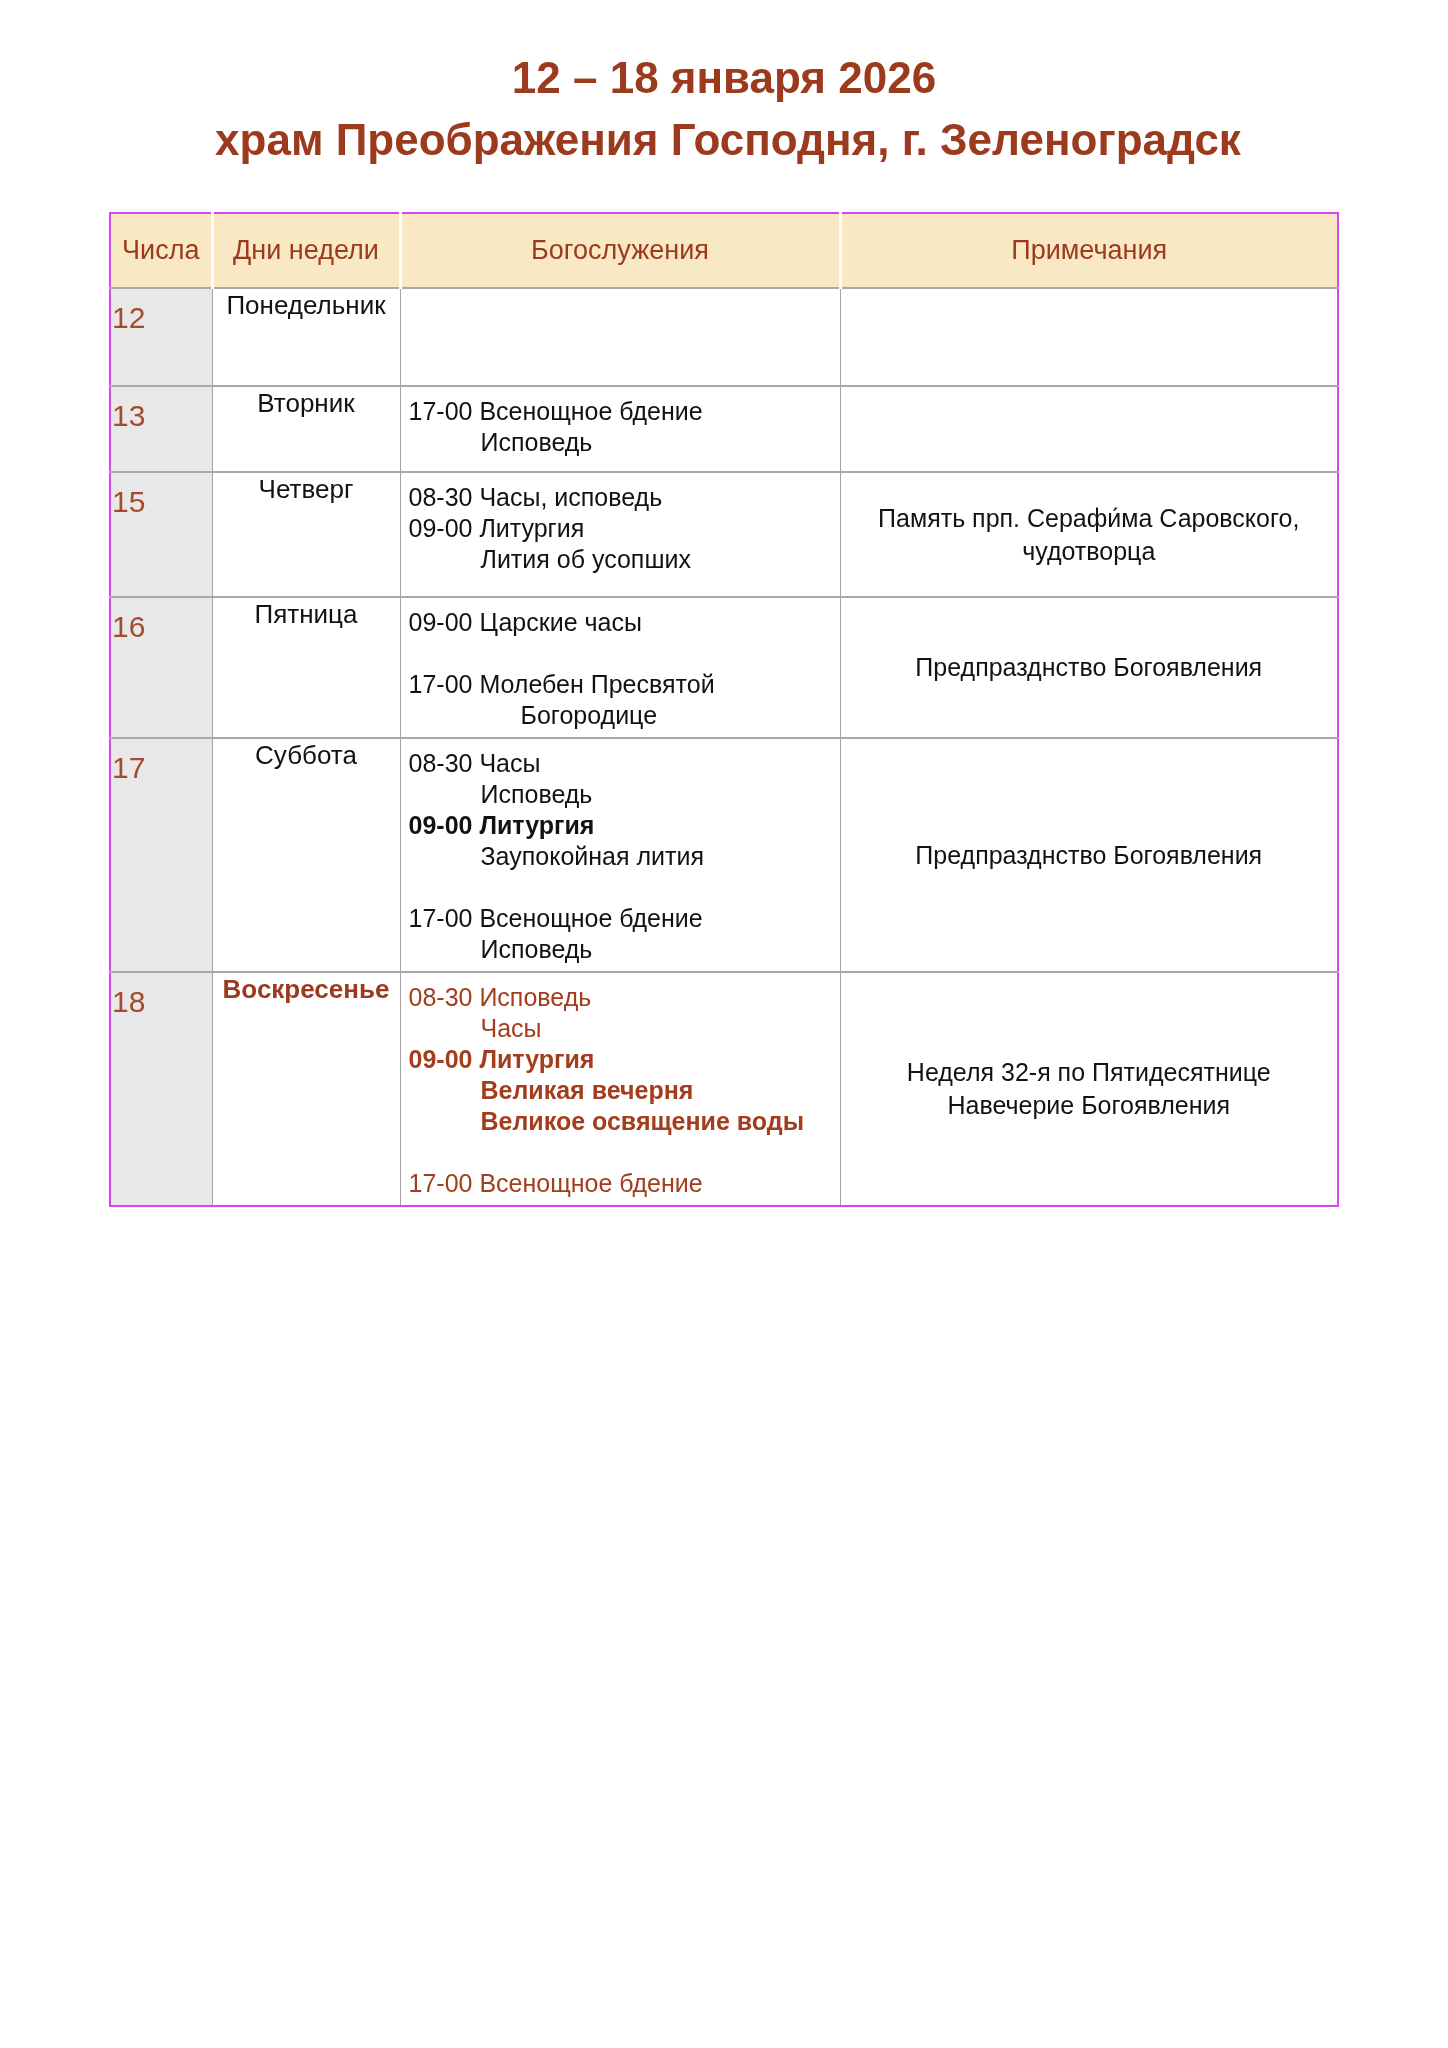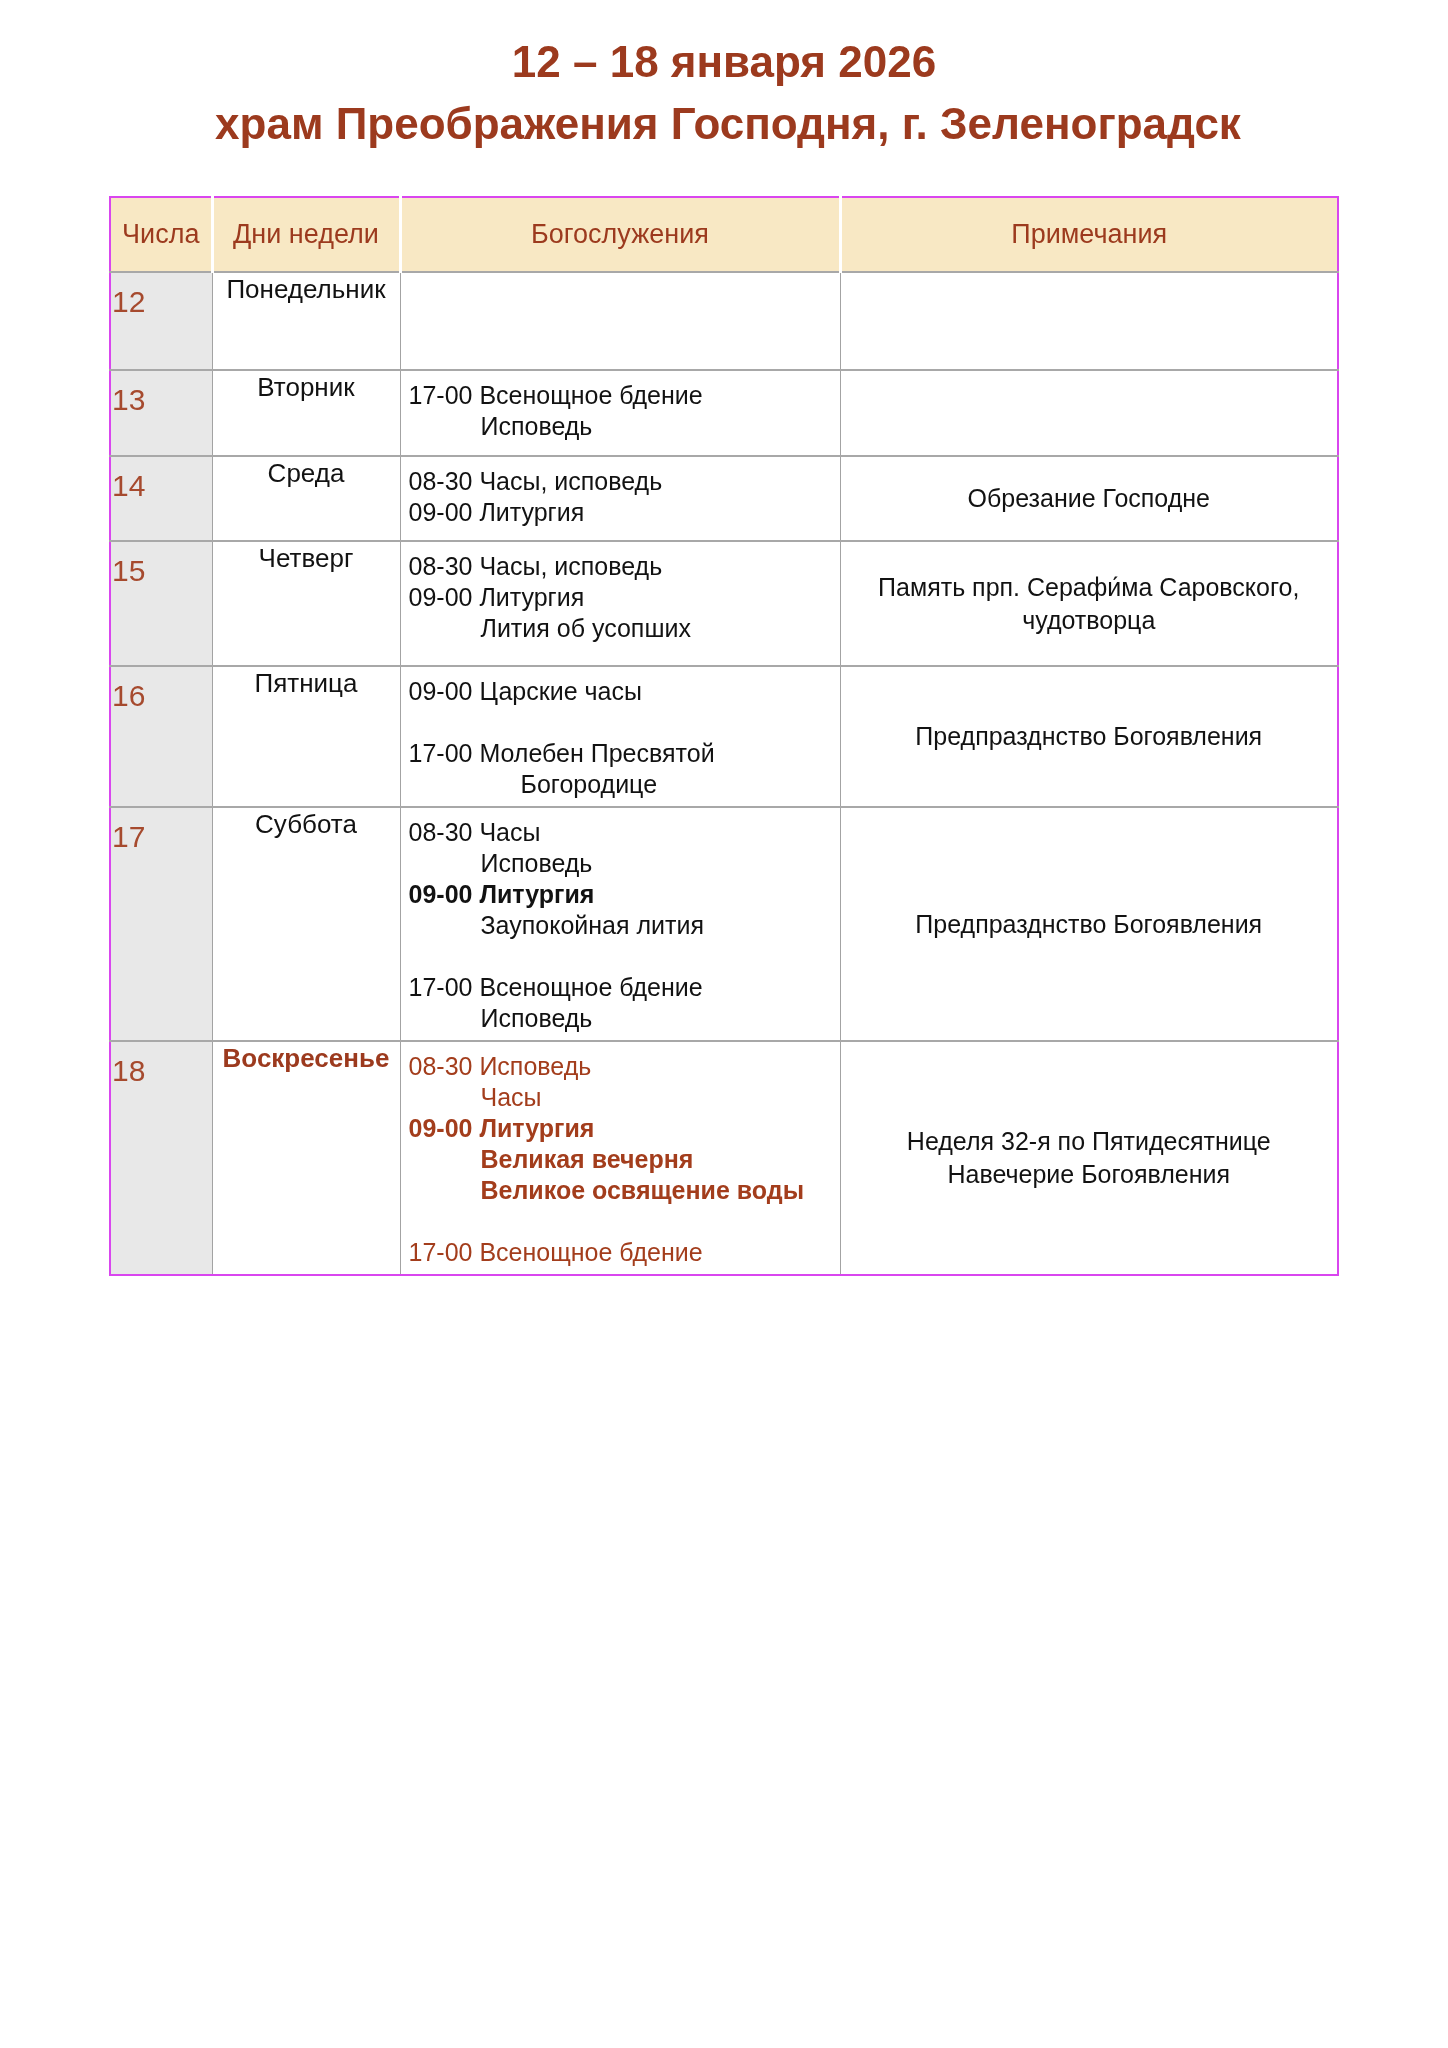--- a/index.html
+++ b/index.html
@@ -22,21 +22,21 @@
     font-size:50px;
     font-weight:bold;
     color:#9C3A1E;
     letter-spacing:0.5px;
     line-height:58px;
   }
   .sub-date{
     font-size:44px;
     font-weight:bold;
     color:#9C3A1E;
-    margin-top:8px;
+    margin-top:24px;
     line-height:52px;
   }
   .sub-church{
     font-size:44px;
     font-weight:bold;
     color:#9C3A1E;
     margin-top:10px;
     line-height:52px;
     padding-left:8px;
   }
@@ -142,31 +142,20 @@
       <tr style="height:86px">
         <td class="c-date">13</td>
         <td class="c-day"><span>Вторник</span></td>
         <td class="c-serv">
           <div class="ln">17-00 Всенощное бдение</div>
           <div class="ln ind1">Исповедь</div>
         </td>
         <td class="c-notes"></td>
       </tr>
 
-      <tr style="height:85px">
-        <td class="c-date">14</td>
-        <td class="c-day"><span>Среда</span></td>
-        <td class="c-serv">
-          <div class="ln">08-30 Часы, исповедь</div>
-          <div class="ln">09-00 Литургия</div>
-        </td>
-        <td class="c-notes">
-          <div class="nln">Обрезание Господне</div>
-        </td>
-      </tr>
 
       <tr style="height:125px">
         <td class="c-date">15</td>
         <td class="c-day"><span>Четверг</span></td>
         <td class="c-serv">
           <div class="ln">08-30 Часы, исповедь</div>
           <div class="ln">09-00 Литургия</div>
           <div class="ln ind1">Лития об усопших</div>
         </td>
         <td class="c-notes">

